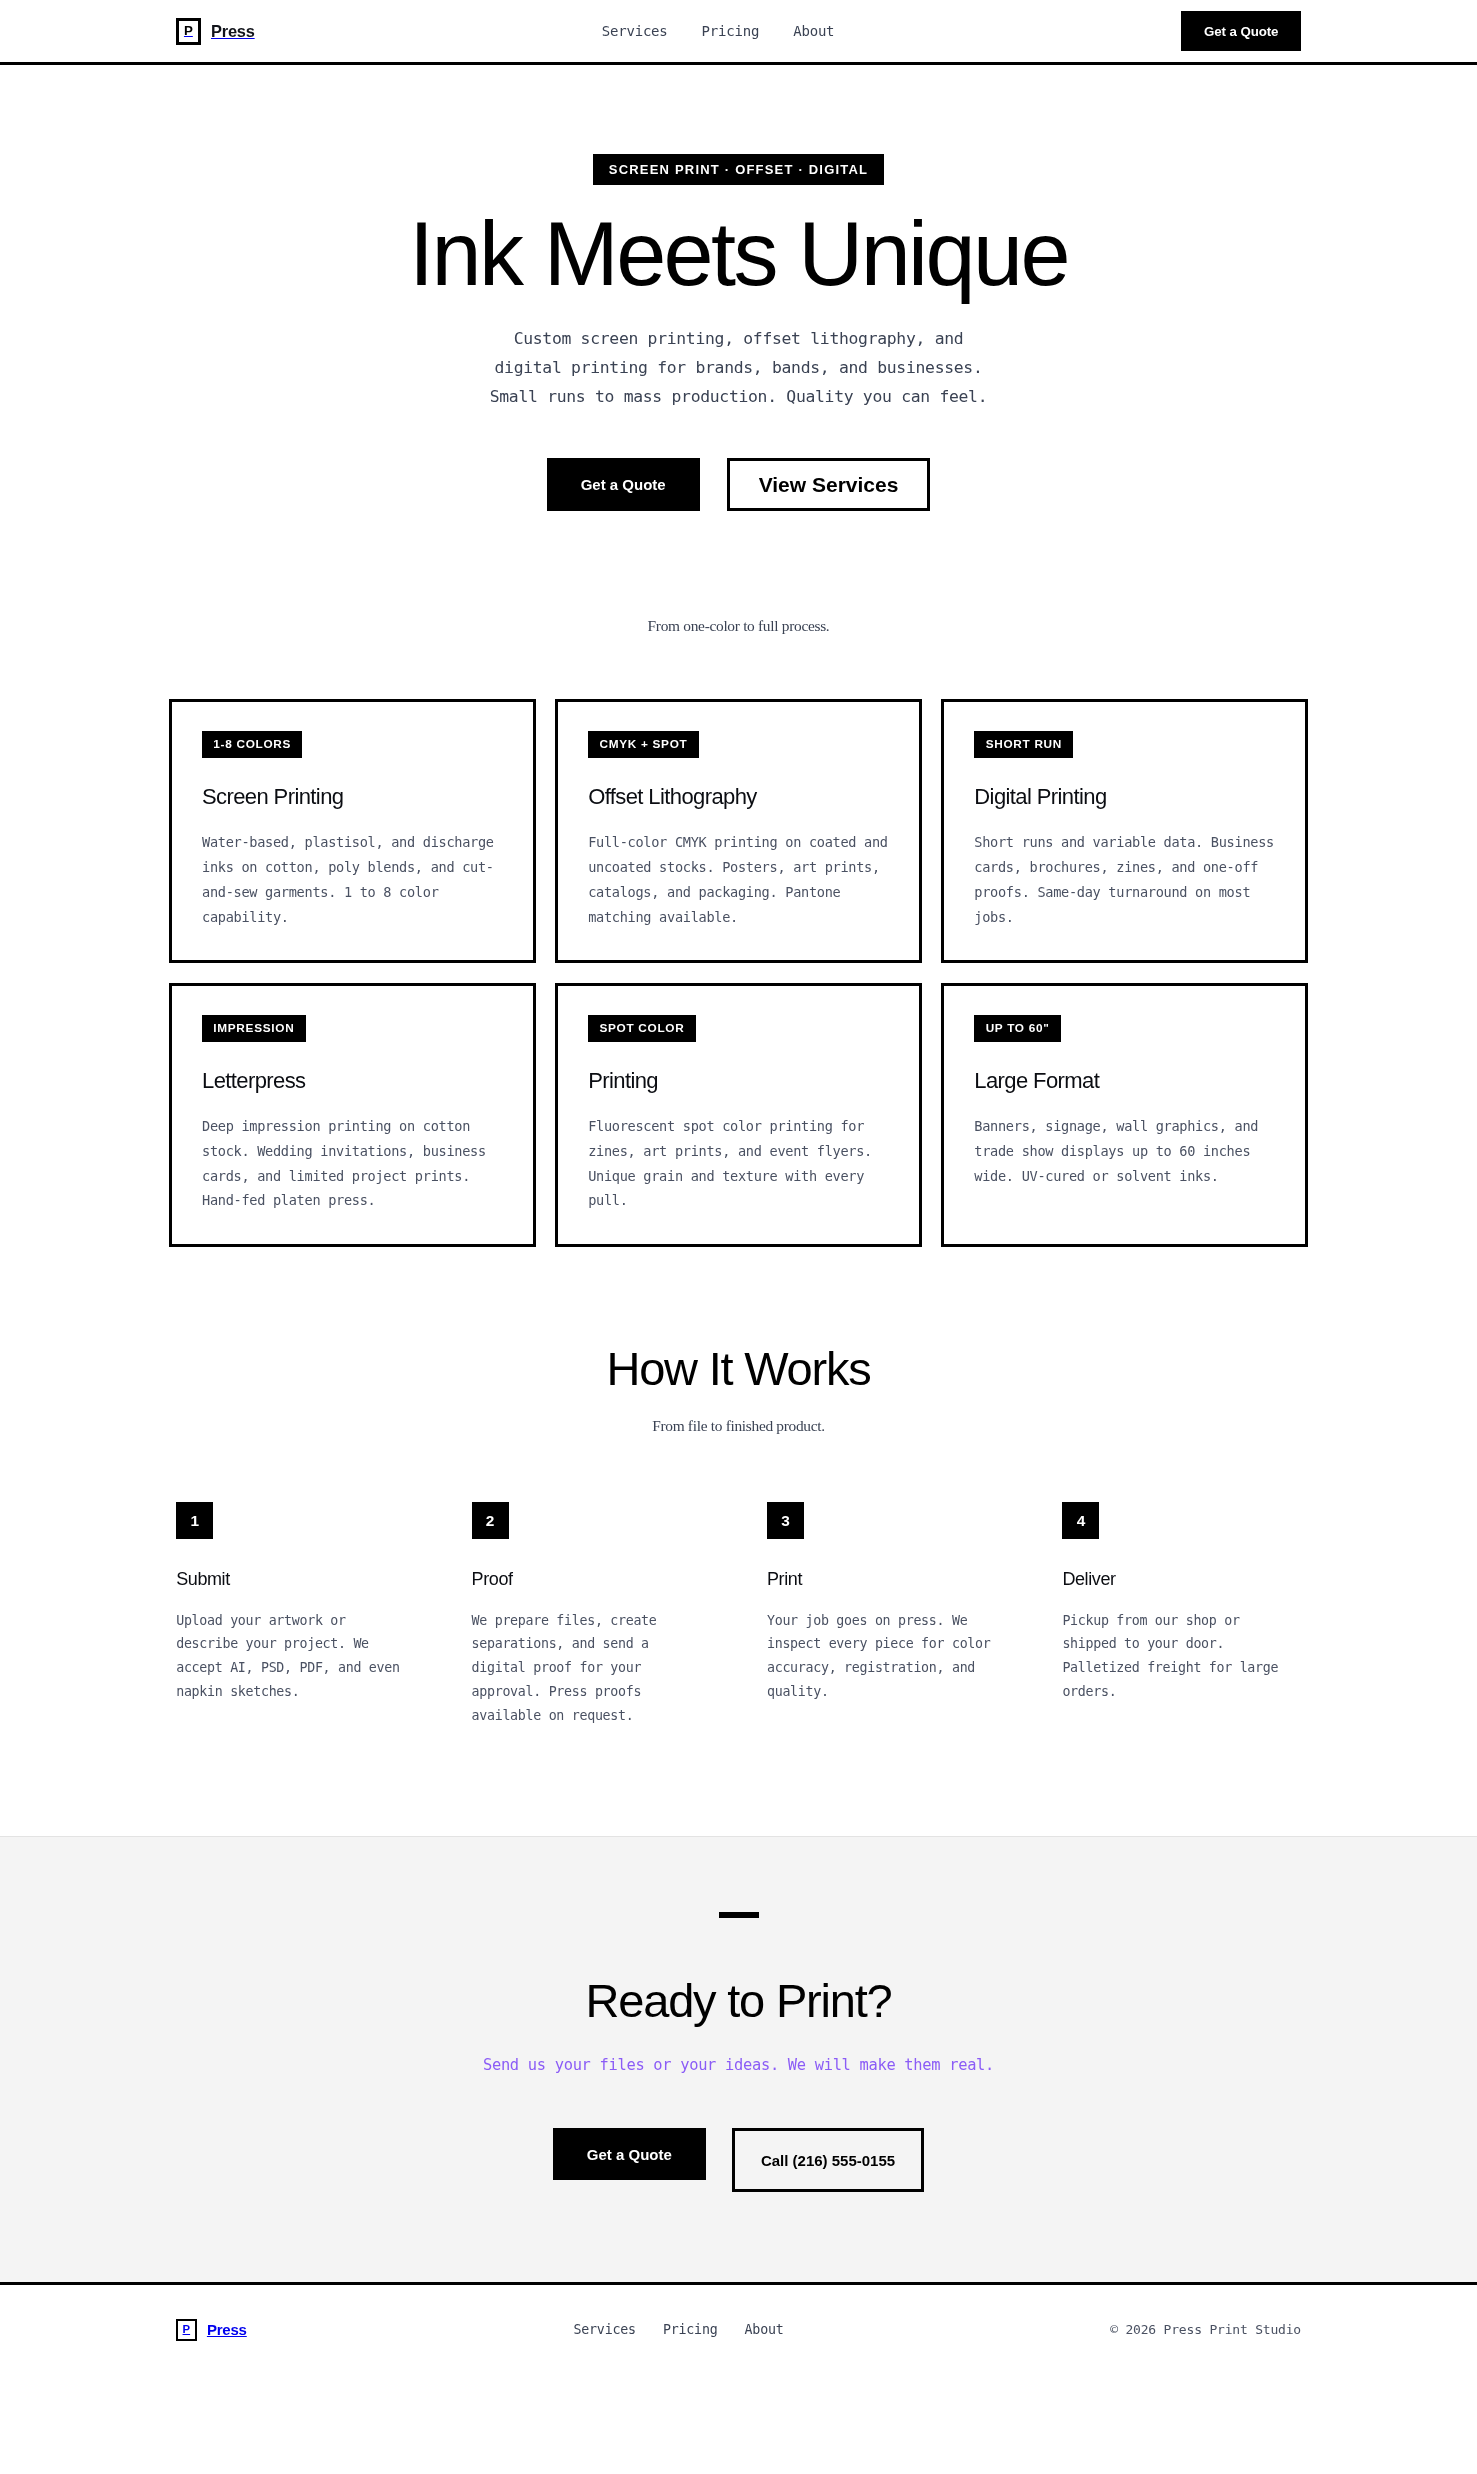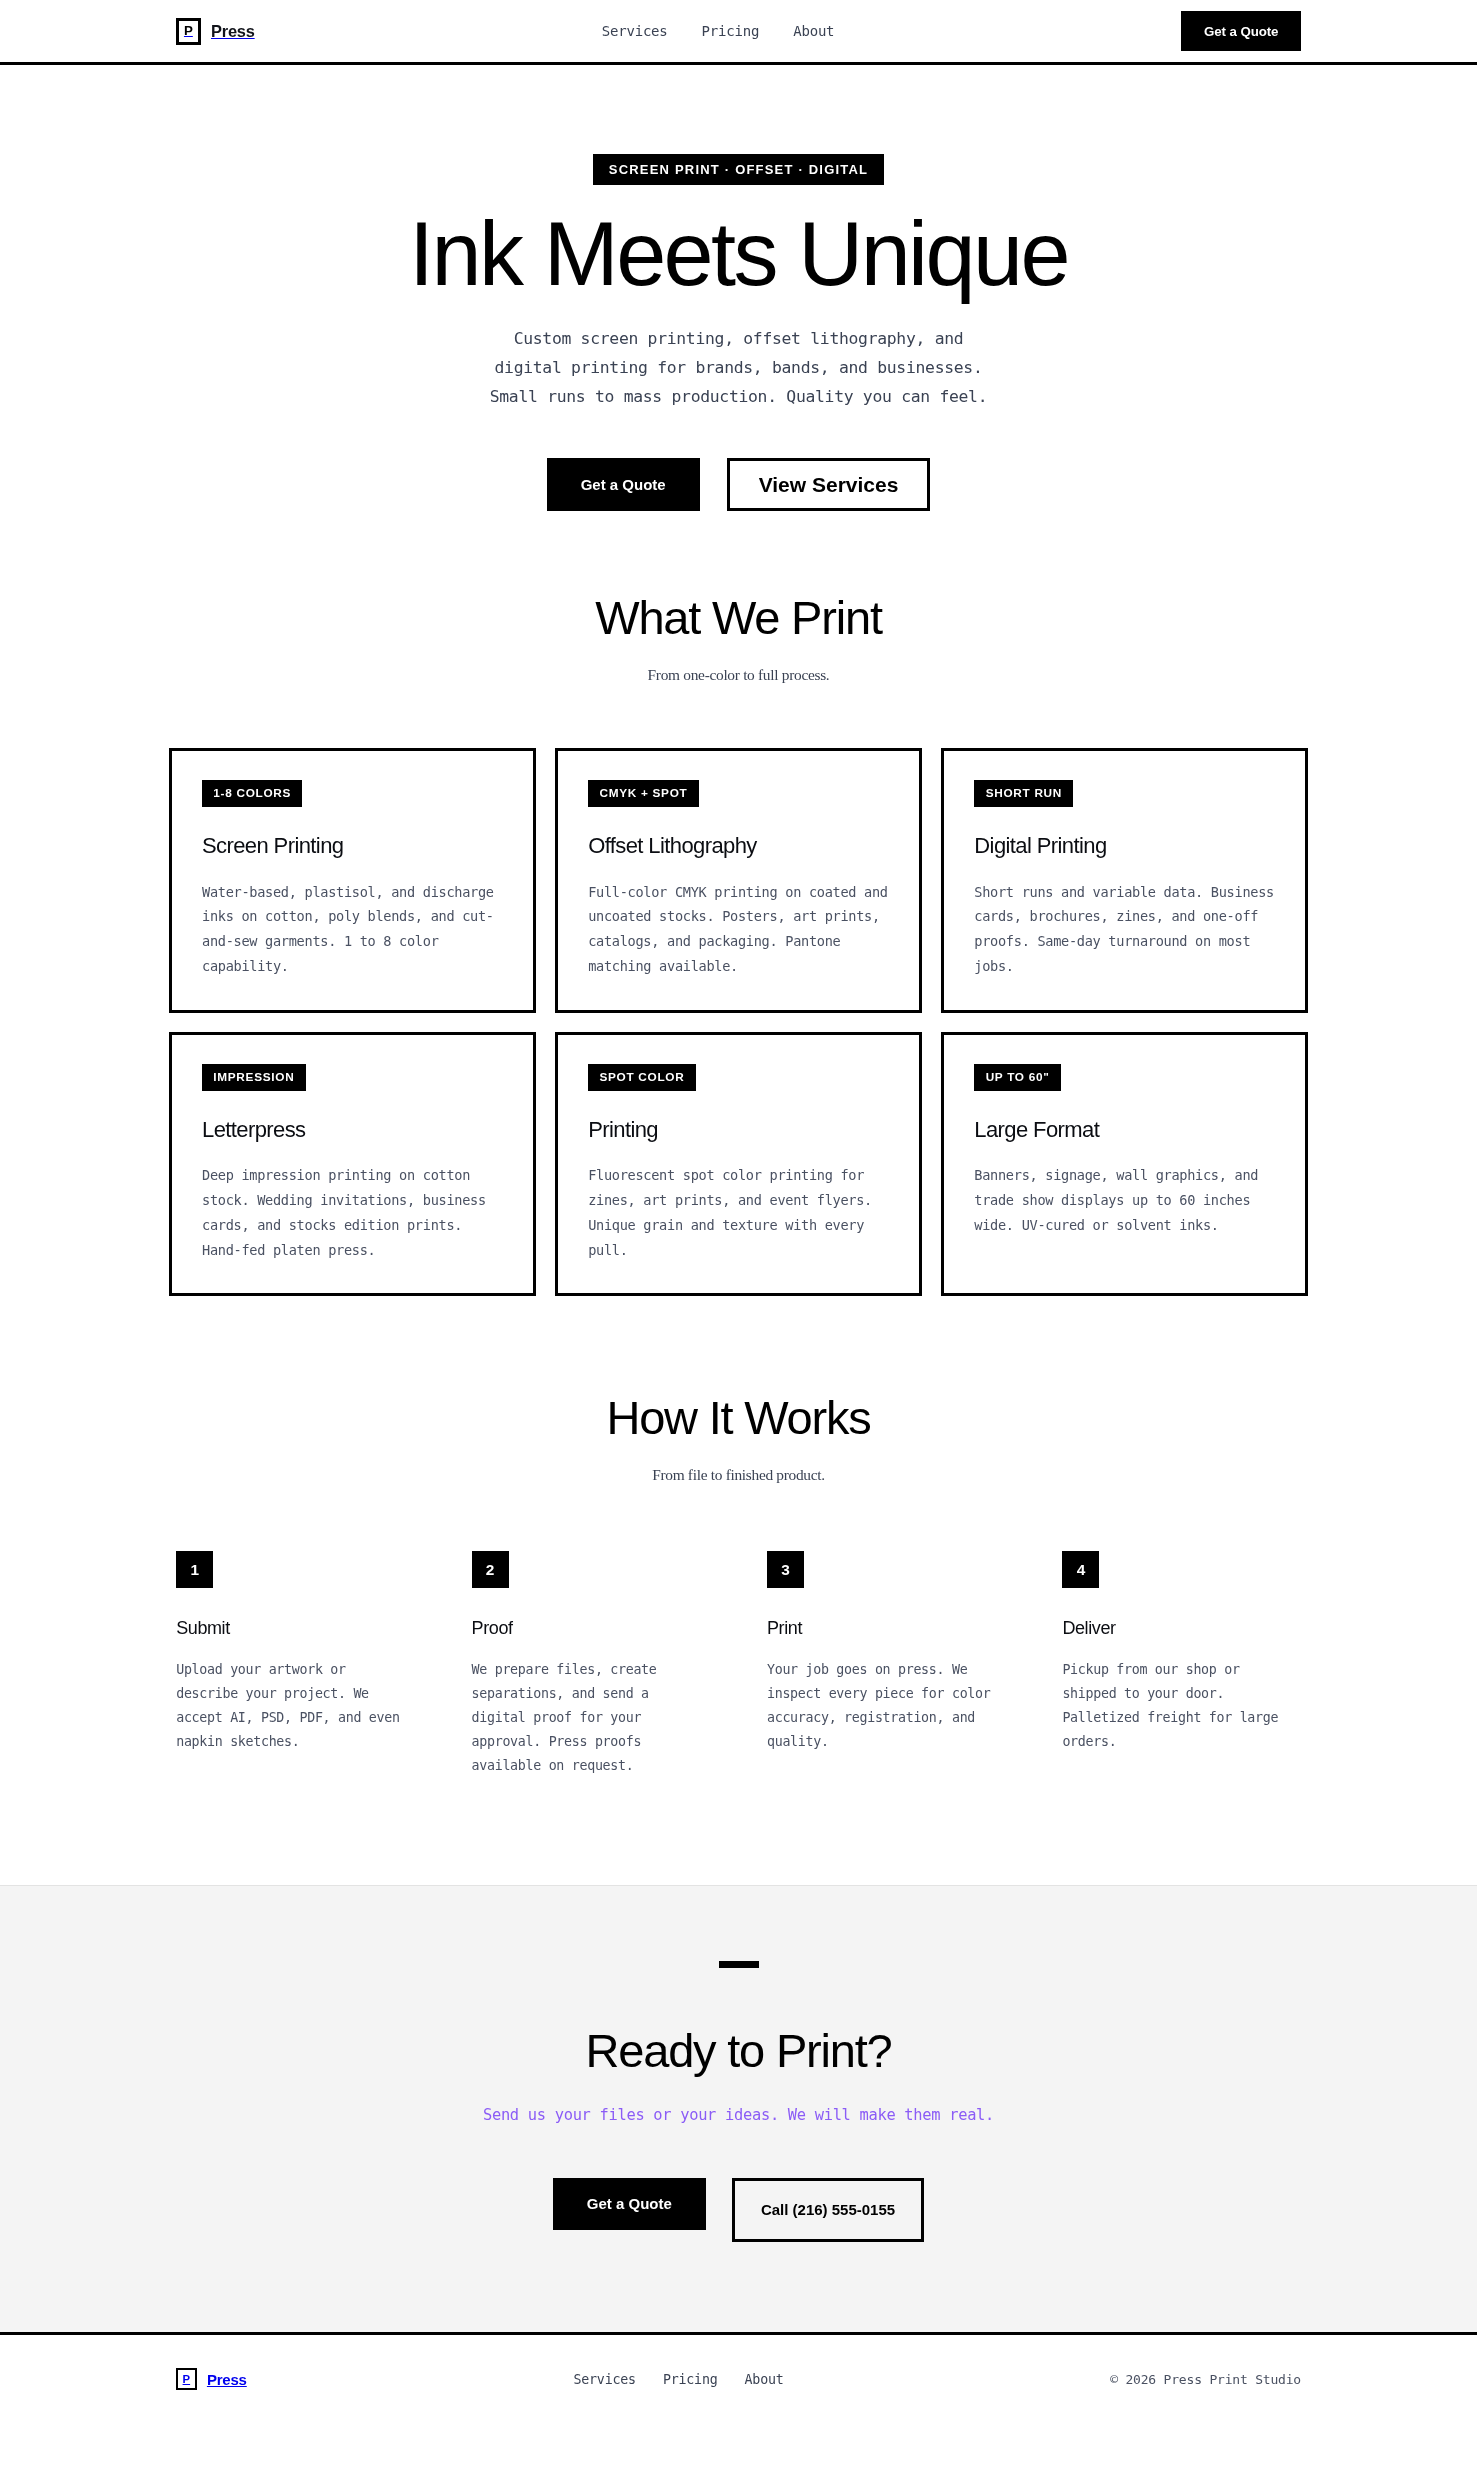--- a/index.html
+++ b/index.html
@@ -310,21 +310,20 @@
 Small runs to mass production. Quality you can feel.</p>
     <div class="hero-actions">
       <button class="btn btn-dark" id="hero-quote-btn">Get a Quote</button>
       <button class="btn btn-light" id="hero-services-btn">View Services</button>
     </div>
   </div>
 </section>
 
 <section id="services">
   <div class="section-head">
-    <h2 class="section-title">What We Print</h2>
     <p class="section-sub">From one-color to full process.</p>
   </div>
   <div class="card-grid">
     <article class="svc-card">
       <span class="svc-tag">1-8 COLORS</span>
       <h3 class="svc-name">Screen Printing</h3>
       <p class="svc-desc">Water-based, plastisol, and discharge inks on cotton, poly blends, and cut-and-sew garments. 1 to 8 color capability.</p>
     </article>
     <article class="svc-card">
       <span class="svc-tag">CMYK + SPOT</span>
@@ -332,21 +331,21 @@
       <p class="svc-desc">Full-color CMYK printing on coated and uncoated stocks. Posters, art prints, catalogs, and packaging. Pantone matching available.</p>
     </article>
     <article class="svc-card">
       <span class="svc-tag">SHORT RUN</span>
       <h3 class="svc-name">Digital Printing</h3>
       <p class="svc-desc">Short runs and variable data. Business cards, brochures, zines, and one-off proofs. Same-day turnaround on most jobs.</p>
     </article>
     <article class="svc-card">
       <span class="svc-tag">IMPRESSION</span>
       <h3 class="svc-name">Letterpress</h3>
-      <p class="svc-desc">Deep impression printing on cotton stock. Wedding invitations, business cards, and stocks edition prints. Hand-fed platen press.</p>
+      <p class="svc-desc">Deep impression printing on cotton stock. Wedding invitations, business cards, and limited project prints. Hand-fed platen press.</p>
     </article>
     <article class="svc-card">
       <span class="svc-tag">SPOT COLOR</span>
       <h3 class="svc-name">Printing</h3>
       <p class="svc-desc">Fluorescent spot color printing for zines, art prints, and event flyers. Unique grain and texture with every pull.</p>
     </article>
     <article class="svc-card">
       <span class="svc-tag">UP TO 60"</span>
       <h3 class="svc-name">Large Format</h3>
       <p class="svc-desc">Banners, signage, wall graphics, and trade show displays up to 60 inches wide. UV-cured or solvent inks.</p>

